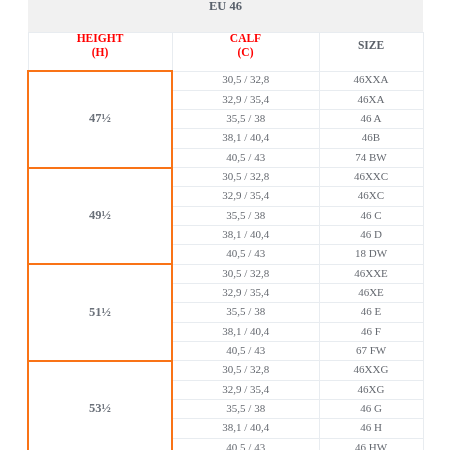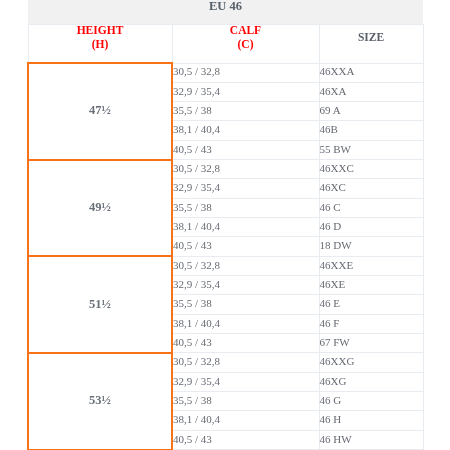--- a/index.html
+++ b/index.html
@@ -2,27 +2,27 @@
 <html><head>
 <meta charset="utf-8">
 <style>
   html,body{margin:0;padding:0;background:#ffffff;}
   body{width:450px;height:450px;overflow:hidden;font-family:"Liberation Serif",serif;}
   .wrap{position:relative;width:450px;height:450px;}
   table.sizechart{position:absolute;left:27px;top:0;width:395px;border-collapse:collapse;
     table-layout:fixed;}
   col.c1{width:144px;} col.c2{width:147px;} col.c3{width:104px;}
   .titlerow td{background:#f1f1f1;height:23px;text-align:center;vertical-align:top;
-    color:#58606b;font-weight:bold;font-size:12.5px;padding:1px 0 0 0;border:0;line-height:11px;}
+    color:#58606b;font-weight:bold;font-size:12.5px;padding:1px 0 8px 0;border:0;line-height:11px;}
   .hdrrow th{height:37px;padding:0;text-align:center;vertical-align:middle;
     border:1px solid #e8ecf0;font-weight:bold;font-size:11.5px;line-height:13.3px;}
   .hdrrow th > span.hl{display:block;position:relative;top:-6px;}
   .hdr-red{color:#ff0000;}
   .hdr-dark{color:#5a6068;}
-  td.dcell{height:18.34px;padding:0;vertical-align:middle;
+  td.dcell{height:18.34px;padding:0;text-align:center;vertical-align:middle;
     border:1px solid #e8ecf0;font-size:11px;color:#666a71;line-height:14px;}
   td.dcell > span{display:block;position:relative;top:-1.25px;}
   td.hcell{border:2px solid #f97316;text-align:center;vertical-align:middle;
     font-size:12.5px;font-weight:bold;color:#6a7079;padding:0;line-height:14px;}
   td.hcell > span{display:block;position:relative;top:-1px;}
 </style>
 </head>
 <body>
 
 <div class="wrap">
@@ -66,37 +66,37 @@
           </td>
           <td class="dcell">
             <span>46XA</span>
           </td>
         </tr>
         <tr>
           <td class="dcell">
             <span>35,5 / 38</span>
           </td>
           <td class="dcell">
-            <span>69 A</span>
+            <span>46 A</span>
           </td>
         </tr>
         <tr>
           <td class="dcell">
             <span>38,1 / 40,4</span>
           </td>
           <td class="dcell">
             <span>46B</span>
           </td>
         </tr>
         <tr>
           <td class="dcell">
             <span>40,5 / 43</span>
           </td>
           <td class="dcell">
-            <span>55 BW</span>
+            <span>74 BW</span>
           </td>
         </tr>
         <tr>
           <td class="hcell" rowspan="5">
             <span>49½</span>
           </td>
           <td class="dcell">
             <span>30,5 / 32,8</span>
           </td>
           <td class="dcell">

